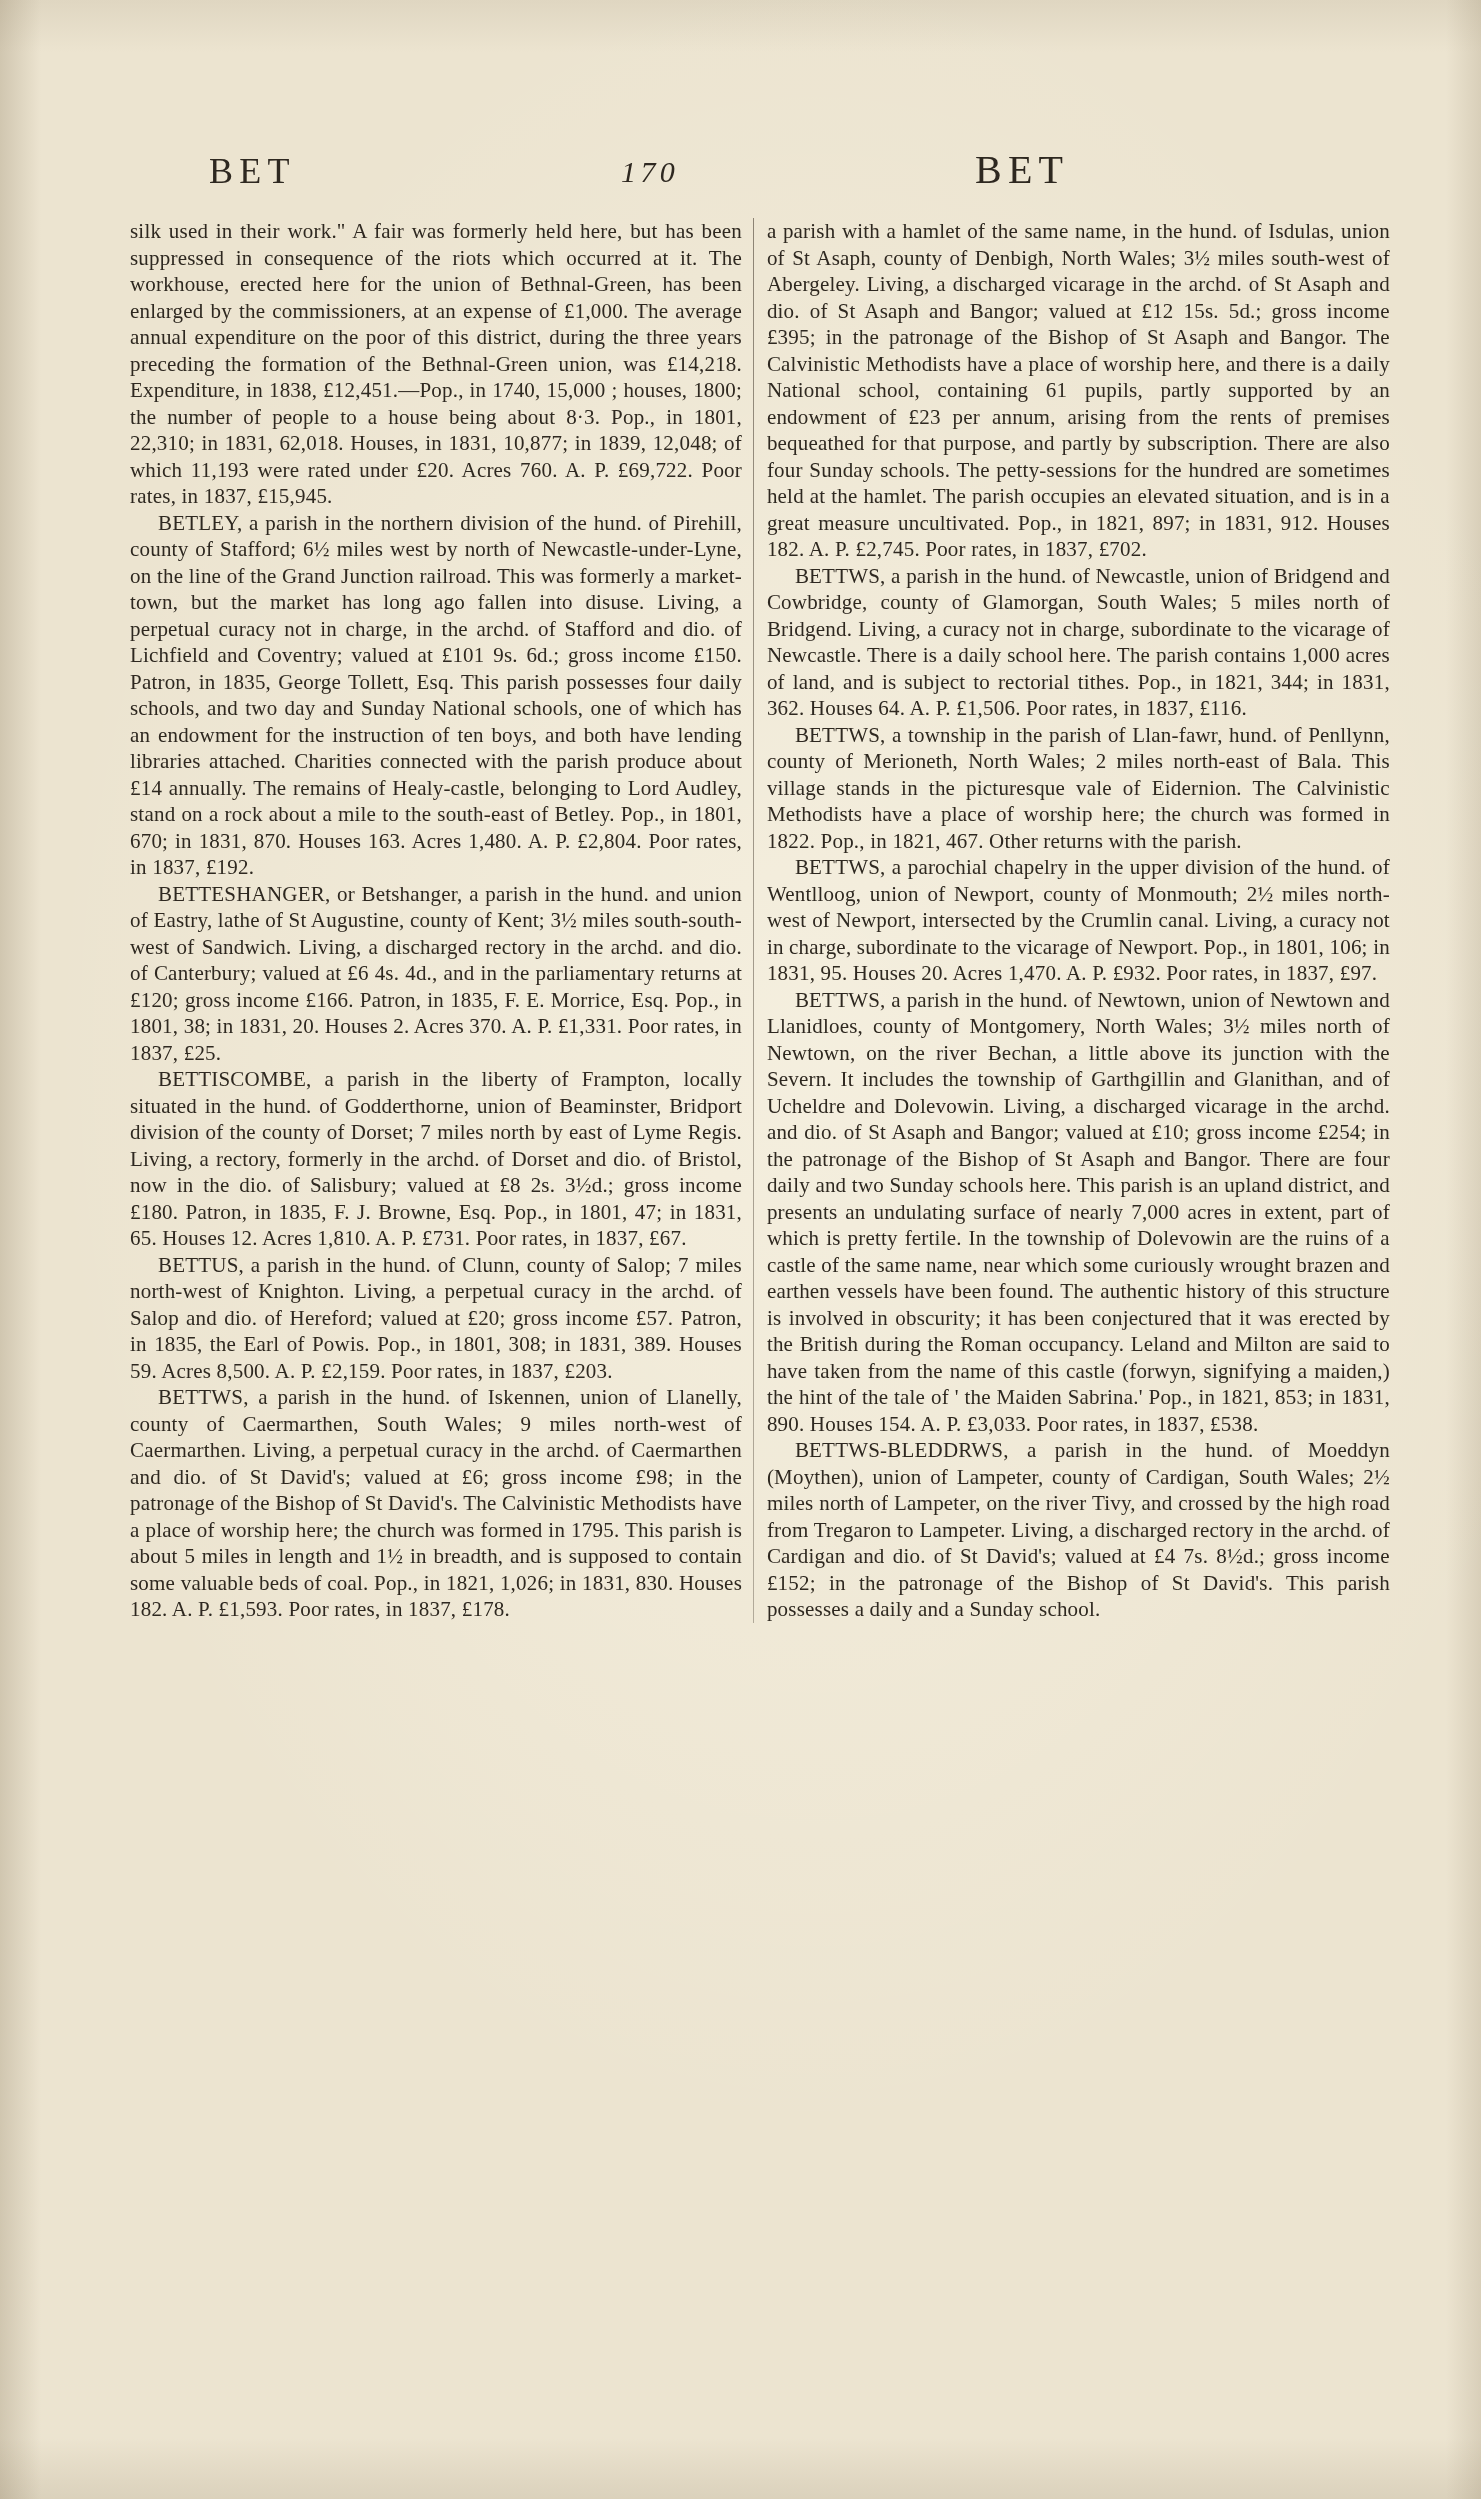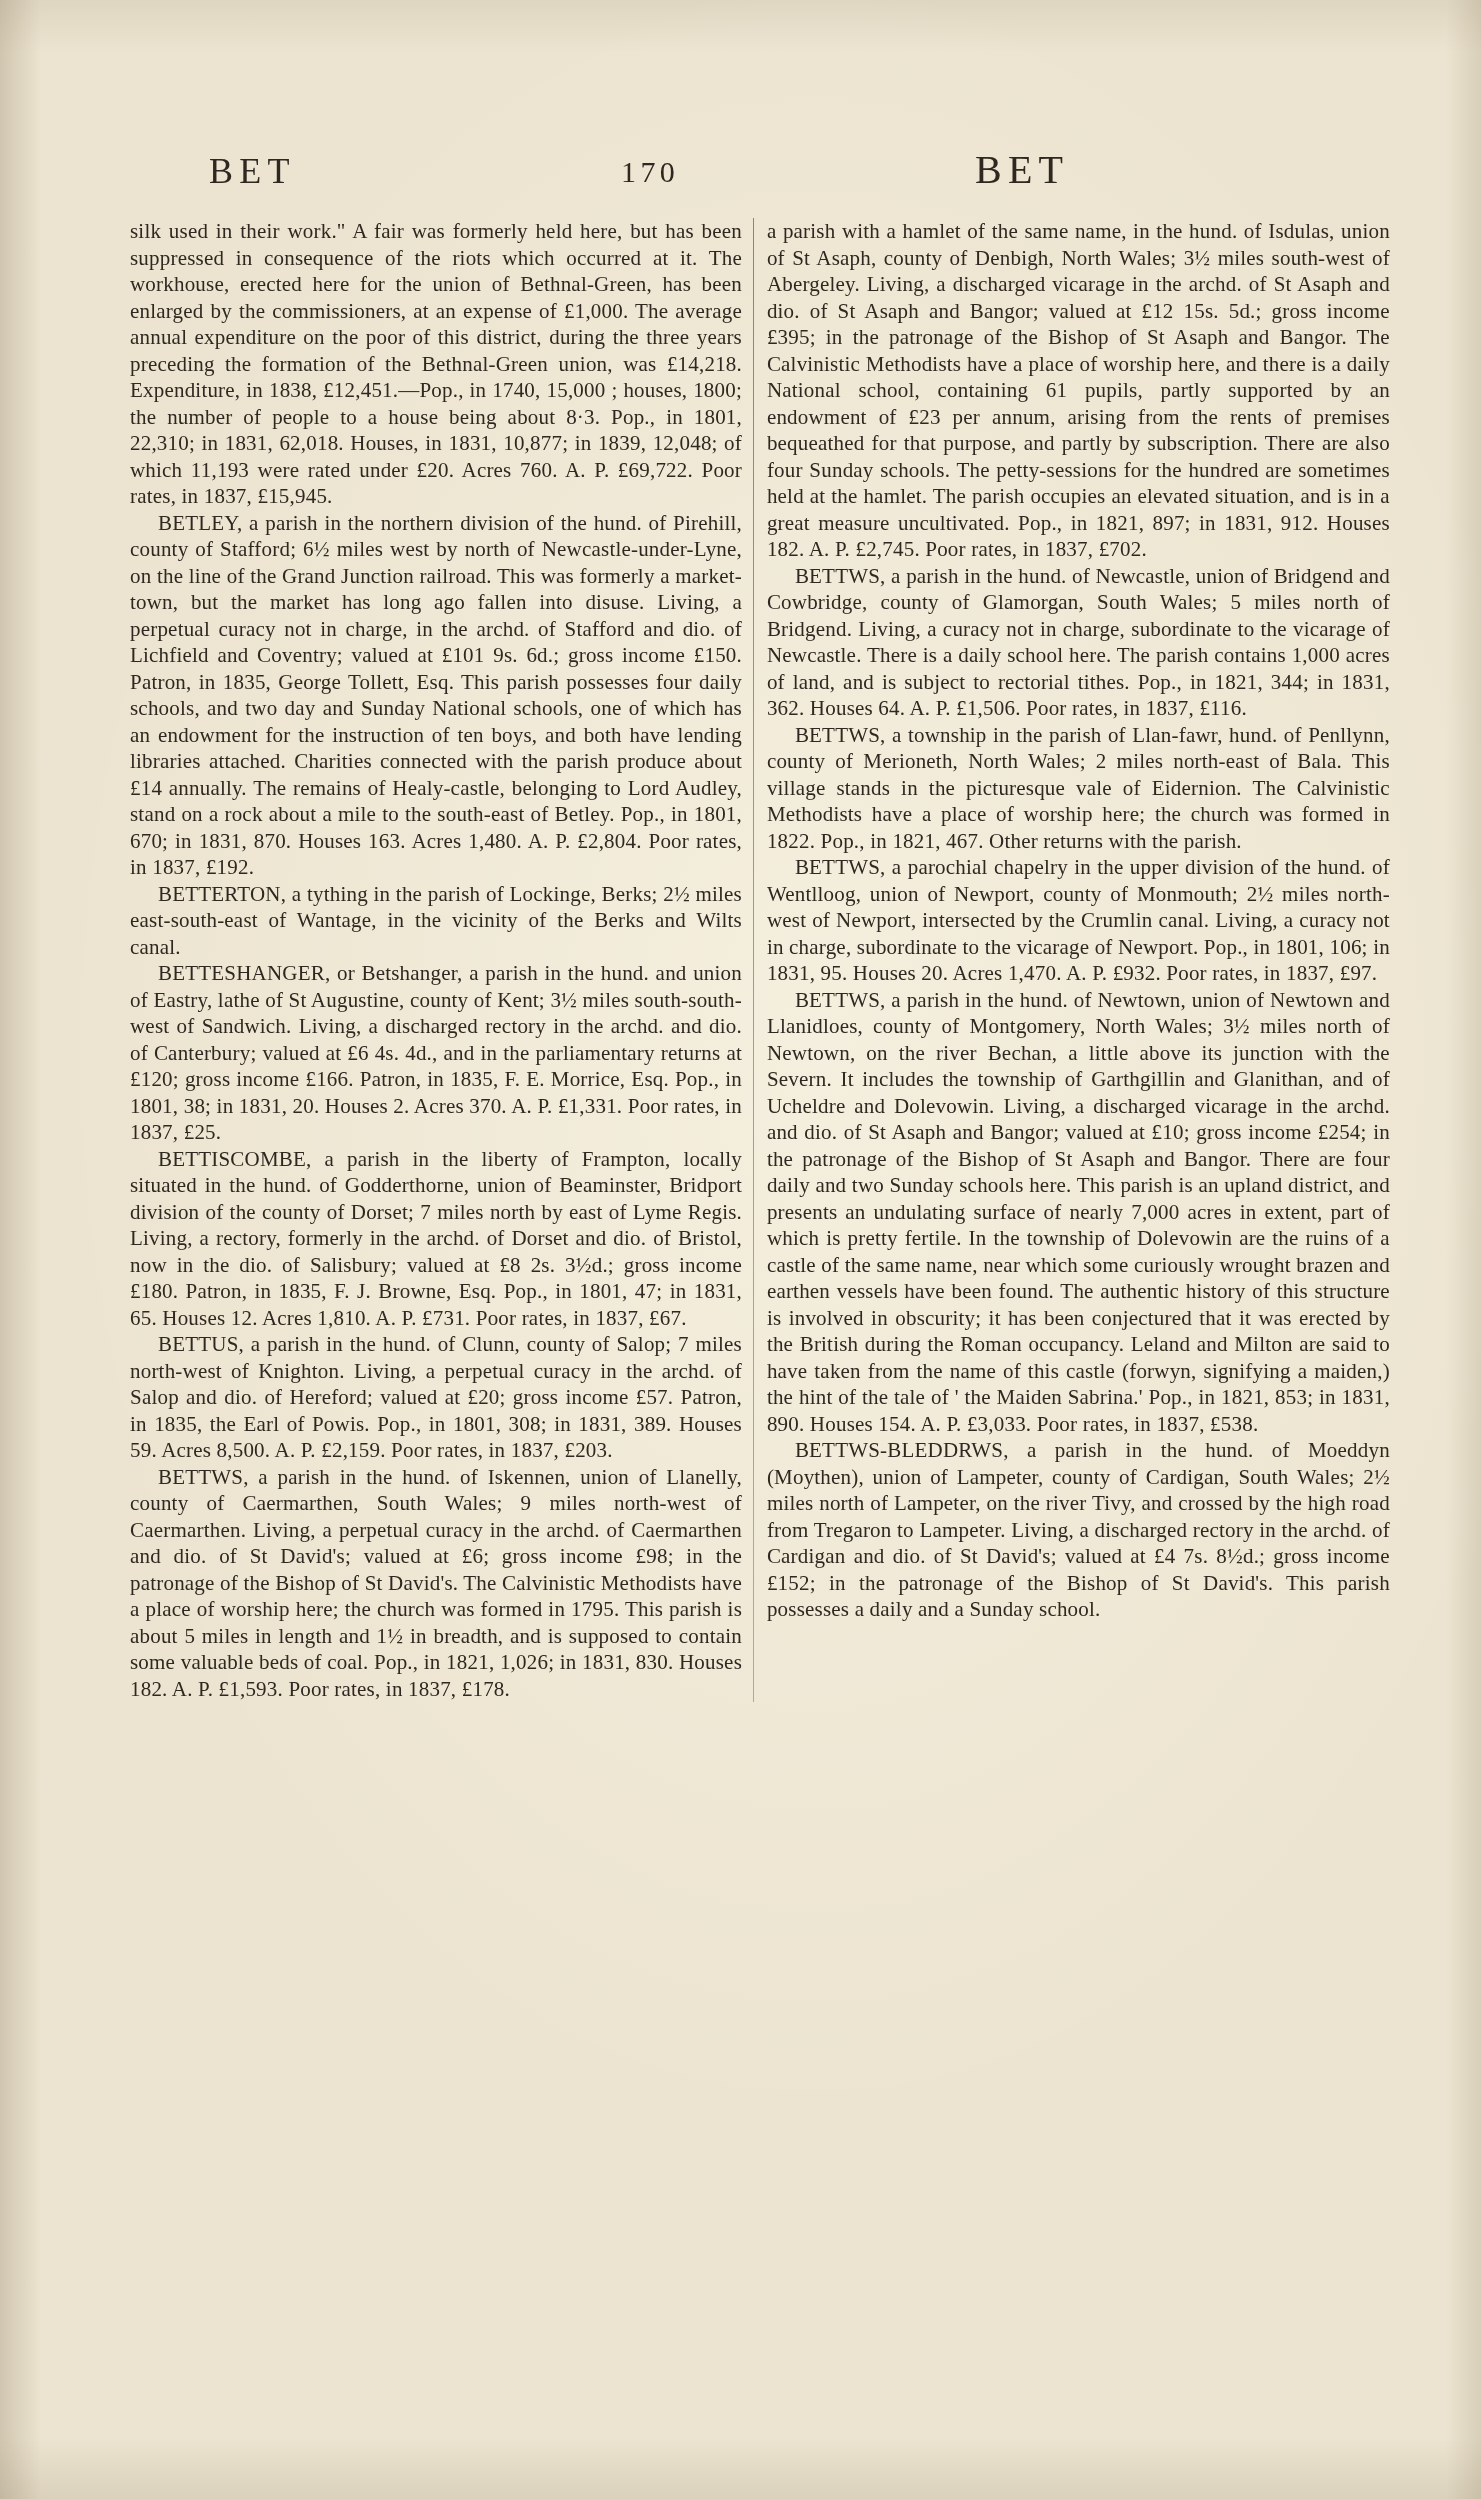--- a/index.html
+++ b/index.html
@@ -38,20 +38,21 @@
     top: 3.6px;
     font-size: 36px;
     letter-spacing: 6.2px;
   }
   .h-num {
     position: absolute;
     left: 621px;
     top: 9px;
     font-size: 30px;
     letter-spacing: 4.4px;
+    font-style: italic;
   }
   .h-bet-right {
     position: absolute;
     left: 975px;
     top: 0px;
     font-size: 40px;
     letter-spacing: 6.2px;
   }
   .columns {
     position: absolute;
@@ -95,21 +96,20 @@
   <div class="header">
     <span class="h-bet-left">BET</span>
     <span class="h-num">170</span>
     <span class="h-bet-right">BET</span>
   </div>
 
   <div class="columns">
     <div class="column left">
         <p class="entry no-indent">silk used in their work." A fair was formerly held here, but has been suppressed in consequence of the riots which occurred at it. The workhouse, erected here for the union of Bethnal-Green, has been enlarged by the commissioners, at an expense of £1,000. The average annual expenditure on the poor of this district, during the three years preceding the formation of the Bethnal-Green union, was £14,218. Expenditure, in 1838, £12,451.—Pop., in 1740, 15,000 ; houses, 1800; the number of people to a house being about 8·3. Pop., in 1801, 22,310; in 1831, 62,018. Houses, in 1831, 10,877; in 1839, 12,048; of which 11,193 were rated under £20. Acres 760. A. P. £69,722. Poor rates, in 1837, £15,945.</p>
         <p class="entry">BETLEY, a parish in the northern division of the hund. of Pirehill, county of Stafford; 6½ miles west by north of Newcastle-under-Lyne, on the line of the Grand Junction railroad. This was formerly a market-town, but the market has long ago fallen into disuse. Living, a perpetual curacy not in charge, in the archd. of Stafford and dio. of Lichfield and Coventry; valued at £101 9s. 6d.; gross income £150. Patron, in 1835, George Tollett, Esq. This parish possesses four daily schools, and two day and Sunday National schools, one of which has an endowment for the instruction of ten boys, and both have lending libraries attached. Charities connected with the parish produce about £14 annually. The remains of Healy-castle, belonging to Lord Audley, stand on a rock about a mile to the south-east of Betley. Pop., in 1801, 670; in 1831, 870. Houses 163. Acres 1,480. A. P. £2,804. Poor rates, in 1837, £192.</p>
-        <p class="entry">BETTERTON, a tything in the parish of Lockinge, Berks; 2½ miles east-south-east of Wantage, in the vicinity of the Berks and Wilts canal.</p>
         <p class="entry">BETTESHANGER, or Betshanger, a parish in the hund. and union of Eastry, lathe of St Augustine, county of Kent; 3½ miles south-south-west of Sandwich. Living, a discharged rectory in the archd. and dio. of Canterbury; valued at £6 4s. 4d., and in the parliamentary returns at £120; gross income £166. Patron, in 1835, F. E. Morrice, Esq. Pop., in 1801, 38; in 1831, 20. Houses 2. Acres 370. A. P. £1,331. Poor rates, in 1837, £25.</p>
         <p class="entry">BETTISCOMBE, a parish in the liberty of Frampton, locally situated in the hund. of Godderthorne, union of Beaminster, Bridport division of the county of Dorset; 7 miles north by east of Lyme Regis. Living, a rectory, formerly in the archd. of Dorset and dio. of Bristol, now in the dio. of Salisbury; valued at £8 2s. 3½d.; gross income £180. Patron, in 1835, F. J. Browne, Esq. Pop., in 1801, 47; in 1831, 65. Houses 12. Acres 1,810. A. P. £731. Poor rates, in 1837, £67.</p>
         <p class="entry">BETTUS, a parish in the hund. of Clunn, county of Salop; 7 miles north-west of Knighton. Living, a perpetual curacy in the archd. of Salop and dio. of Hereford; valued at £20; gross income £57. Patron, in 1835, the Earl of Powis. Pop., in 1801, 308; in 1831, 389. Houses 59. Acres 8,500. A. P. £2,159. Poor rates, in 1837, £203.</p>
         <p class="entry">BETTWS, a parish in the hund. of Iskennen, union of Llanelly, county of Caermarthen, South Wales; 9 miles north-west of Caermarthen. Living, a perpetual curacy in the archd. of Caermarthen and dio. of St David's; valued at £6; gross income £98; in the patronage of the Bishop of St David's. The Calvinistic Methodists have a place of worship here; the church was formed in 1795. This parish is about 5 miles in length and 1½ in breadth, and is supposed to contain some valuable beds of coal. Pop., in 1821, 1,026; in 1831, 830. Houses 182. A. P. £1,593. Poor rates, in 1837, £178.</p>
       </div>
     <div class="column-rule"></div>
     <div class="column right">
         <p class="entry no-indent">a parish with a hamlet of the same name, in the hund. of Isdulas, union of St Asaph, county of Denbigh, North Wales; 3½ miles south-west of Abergeley. Living, a discharged vicarage in the archd. of St Asaph and dio. of St Asaph and Bangor; valued at £12 15s. 5d.; gross income £395; in the patronage of the Bishop of St Asaph and Bangor. The Calvinistic Methodists have a place of worship here, and there is a daily National school, containing 61 pupils, partly supported by an endowment of £23 per annum, arising from the rents of premises bequeathed for that purpose, and partly by subscription. There are also four Sunday schools. The petty-sessions for the hundred are sometimes held at the hamlet. The parish occupies an elevated situation, and is in a great measure uncultivated. Pop., in 1821, 897; in 1831, 912. Houses 182. A. P. £2,745. Poor rates, in 1837, £702.</p>
         <p class="entry">BETTWS, a parish in the hund. of Newcastle, union of Bridgend and Cowbridge, county of Glamorgan, South Wales; 5 miles north of Bridgend. Living, a curacy not in charge, subordinate to the vicarage of Newcastle. There is a daily school here. The parish contains 1,000 acres of land, and is subject to rectorial tithes. Pop., in 1821, 344; in 1831, 362. Houses 64. A. P. £1,506. Poor rates, in 1837, £116.</p>
         <p class="entry">BETTWS, a township in the parish of Llan-fawr, hund. of Penllynn, county of Merioneth, North Wales; 2 miles north-east of Bala. This village stands in the picturesque vale of Eidernion. The Calvinistic Methodists have a place of worship here; the church was formed in 1822. Pop., in 1821, 467. Other returns with the parish.</p>

